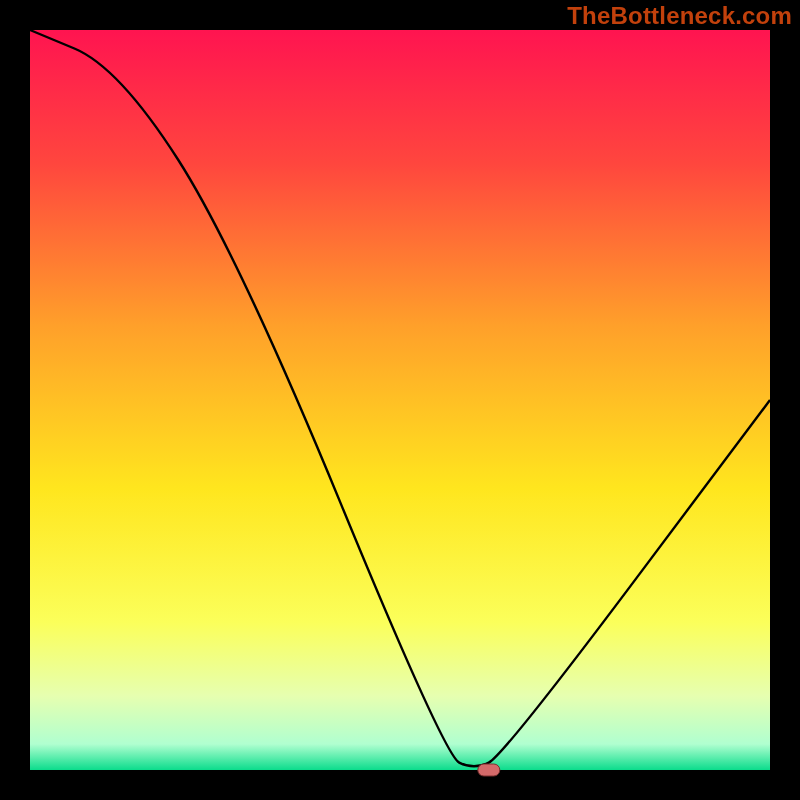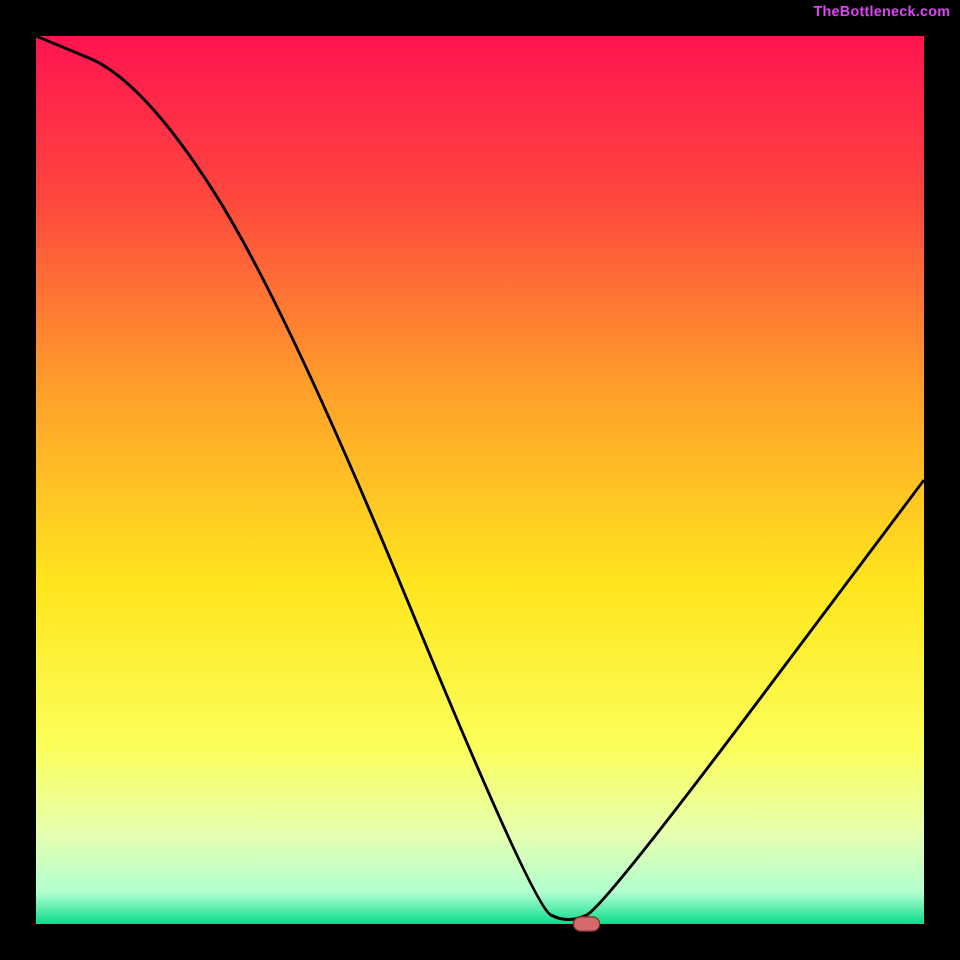--- a/index.html
+++ b/index.html
@@ -13,22 +13,22 @@
   .frame {
     position: relative;
     width: 800px;
     height: 800px;
     background: #000;
   }
   .attribution {
     position: absolute;
     top: 2px;
     right: 8px;
-    color: #d946ef;
-    font-size: 12px;
+    color: #c2410c;
+    font-size: 24px;
     font-weight: 600;
     letter-spacing: 0.2px;
   }
   svg {
     display: block;
   }
 </style>
 </head>
 <body>
 

